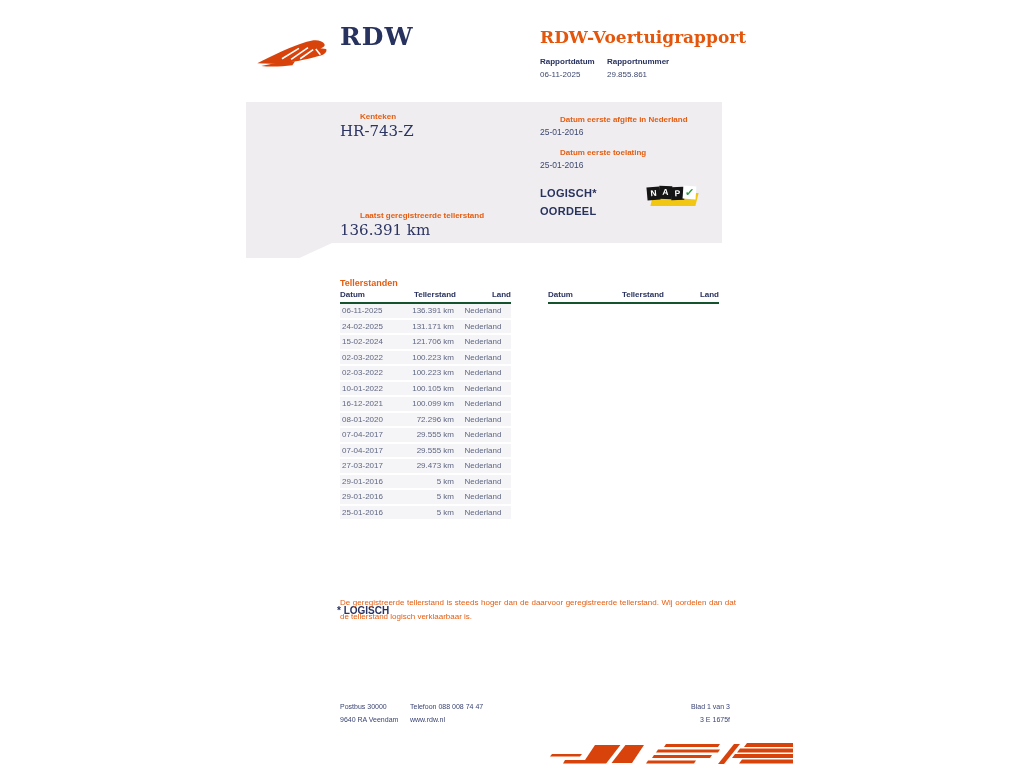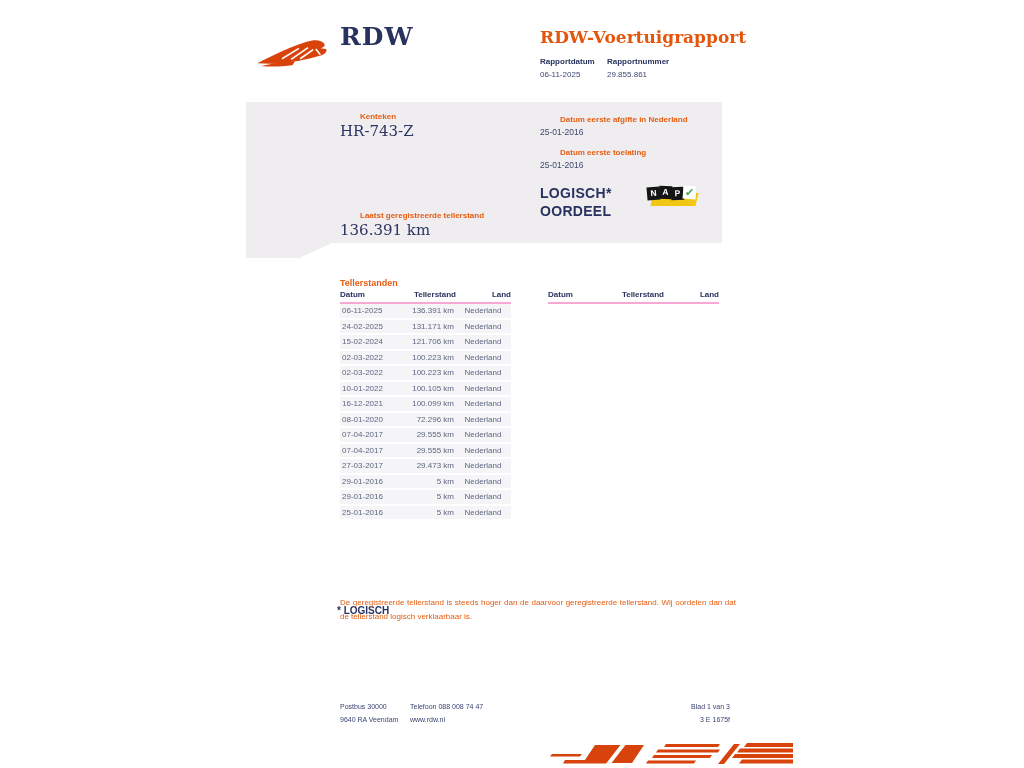--- a/index.html
+++ b/index.html
@@ -28,21 +28,21 @@
   .fld .big { font-family:"DejaVu Serif", serif; color:#2B3462; }
   .fld .sm  { font-size:8.5px; color:#3E4870; margin-top:3px; }
   .f-kenteken { left:340px; top:112px; }
   .f-kenteken .big { font-size:15px; margin-top:1px; }
   .f-merk { left:340px; top:148px; }
   .f-merk .big { font-size:13.5px; margin-top:2px; letter-spacing:0.4px; }
   .f-teller { left:340px; top:211px; }
   .f-teller .big { font-size:15px; margin-top:1px; }
   .f-afgifte { left:540px; top:115px; }
   .f-toelating { left:540px; top:148px; }
-  .oordeel { position:absolute; left:540px; top:185px; font-size:14px; font-weight:700;
+  .oordeel { position:absolute; left:540px; top:185px; font-size:11px; font-weight:700;
              color:#28325F; line-height:17.5px; letter-spacing:0.3px; }
 
   
   .nap { position:absolute; left:647px; top:184px; width:52px; height:26px; }
   .nap-yellow { position:absolute; left:5px; top:9px; width:45px; height:13px;
                 background:#F2C714; transform:skewX(-14deg); }
   .nap-tile { position:absolute; width:13px; height:13px; background:#151515; color:#fff;
               font-size:8.5px; font-weight:700; text-align:center; line-height:13px; top:3px; }
   .nap-n { left:0;  transform:rotate(-5deg); }
   .nap-a { left:12px; transform:rotate(3deg); top:2px; }
@@ -50,21 +50,21 @@
   .nap-check { position:absolute; left:36px; top:2px; width:13px; height:13px; background:#fff;
                transform:rotate(4deg); color:#2FA042; font-size:11px; font-weight:700;
                text-align:center; line-height:13px; }
 
   
   .section-title { position:absolute; left:340px; top:278px; font-size:9px; font-weight:700; color:#E55D11; }
   .tbl { position:absolute; top:290px; border-collapse:separate; border-spacing:0; table-layout:fixed; }
   .tbl-left  { left:340px; width:171px; }
   .tbl-right { left:548px; width:170px; }
   .tbl th { font-size:8px; font-weight:700; color:#28325F; padding:0 0 3px 0;
-            border-bottom:2px solid #f9a8d4; }
+            border-bottom:2px solid #14532d; }
   .tbl col.c1 { width:70px; } .tbl col.c2 { width:46px; } .tbl col.c3 { width:55px; }
   .tbl th:nth-child(1) { text-align:left; }
   .tbl th:nth-child(2), .tbl th:nth-child(3) { text-align:right; }
   .tbl td { font-size:8px; color:#5E6783; background:#F5F4F6; border-bottom:2px solid #fff;
             padding:2px 0 2.5px 0; height:10px; }
   .tbl td:nth-child(1) { text-align:left; padding-left:2px; }
   .tbl td:nth-child(2) { text-align:right; padding-right:2px; }
   .tbl td:nth-child(3) { text-align:center; padding-right:1px; }
 
   

